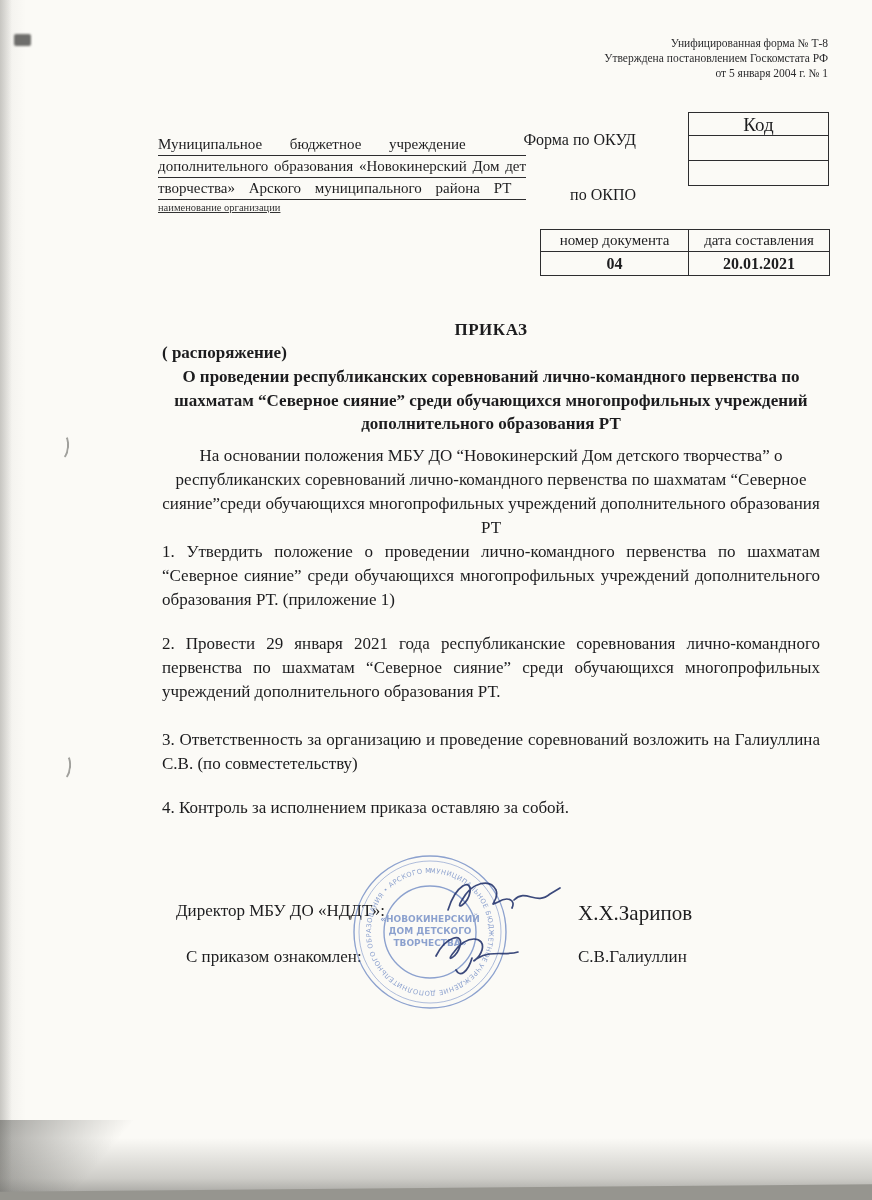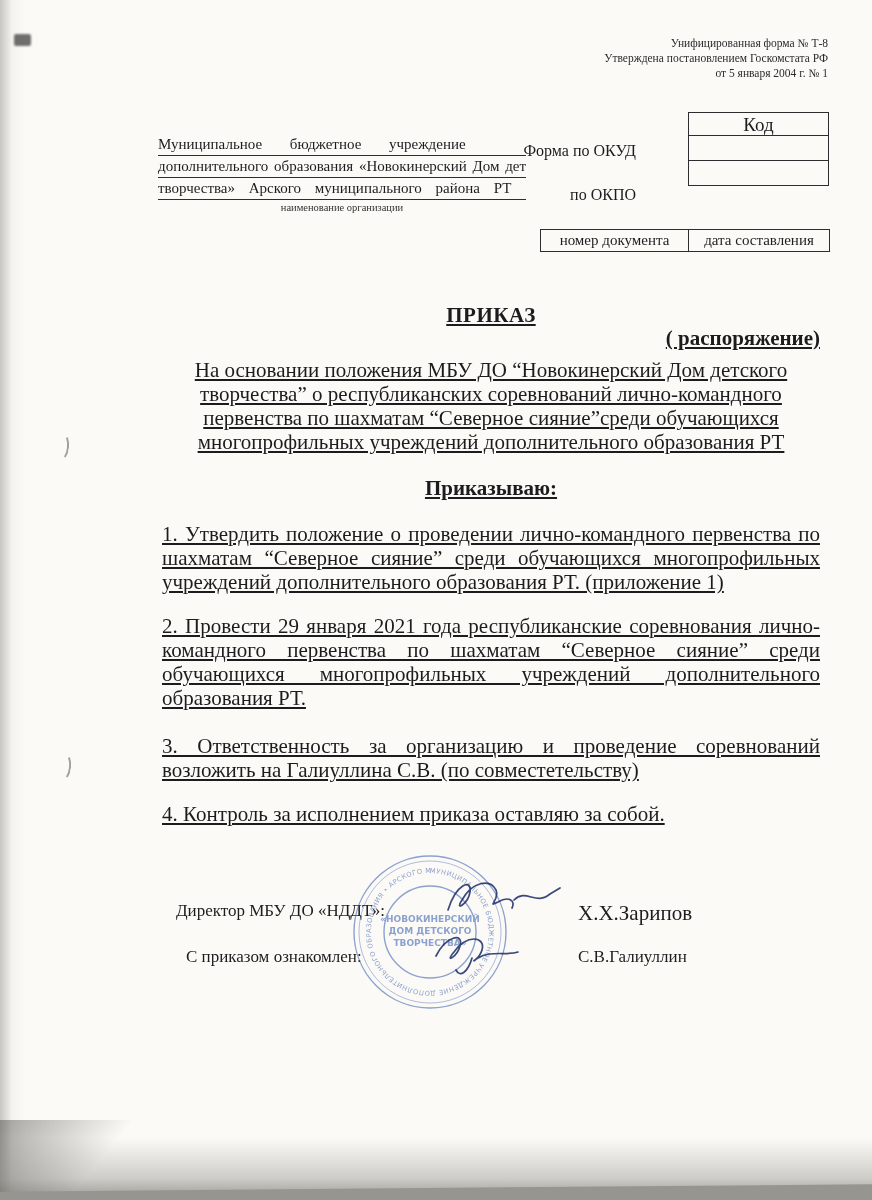--- a/index.html
+++ b/index.html
@@ -29,40 +29,40 @@
 
   
   .form-notes{position:absolute;top:36px;right:44px;text-align:right;font-size:11.5px;line-height:15px;color:#2b2b2d;}
 
   
   .org-name{position:absolute;left:158px;top:134px;width:368px;font-size:15px;color:#1d1d1f;}
   .org-line{height:22px;line-height:21px;border-bottom:1px solid #2d2d2f;white-space:nowrap;overflow:hidden;}
   .org-line.l1{word-spacing:24px;}
   .org-line.l2{word-spacing:2px;}
   .org-line.l3{word-spacing:10px;}
-  .org-caption{margin-top:2px;text-align:center;font-size:10.5px;color:#333;}
+  .org-caption{margin-top:2px;text-align:left;font-size:10.5px;color:#333;text-decoration:underline;}
 
-  .okud-label{position:absolute;left:500px;top:142px;width:136px;text-align:right;font-size:16px;}
+  .okud-label{position:absolute;left:500px;top:131px;width:136px;text-align:right;font-size:16px;}
   .okpo-label{position:absolute;left:500px;top:186px;width:136px;text-align:right;font-size:16px;}
 
   .code-box{position:absolute;left:688px;top:112px;width:141px;font-size:19px;}
   .code-box .cell{border:1px solid #2d2d2f;margin-top:-1px;height:26px;}
   .code-box .head{height:24px;margin-top:0;text-align:center;line-height:23px;}
 
   
   .doc-table{position:absolute;left:540px;top:229px;border-collapse:collapse;font-size:15px;}
   .doc-table td{border:1px solid #2d2d2f;text-align:center;vertical-align:middle;}
   .doc-table .c1{width:148px;height:22px;}
   .doc-table .c2{width:141px;height:22px;}
   .doc-table .vals td{font-weight:bold;font-size:16px;height:24px;}
 
   
-  .main{position:absolute;left:162px;top:304px;width:658px;font-size:21px;line-height:23px;color:#1c1c1e;text-decoration:underline;}
+  .main{position:absolute;left:162px;top:318px;width:658px;font-size:17px;line-height:23px;color:#1c1c1e;}
   .t-order{font-weight:bold;text-align:center;letter-spacing:.5px;}
-  .t-directive{font-weight:bold;text-align:right;}
+  .t-directive{font-weight:bold;text-align:left;}
   .t-subject{font-weight:bold;text-align:center;line-height:23.5px;margin-top:1px;}
   .intro{text-align:center;line-height:24px;margin-top:8px;}
   .resolve{font-weight:bold;text-align:center;margin:23px 0 22px;}
   .item{text-align:justify;line-height:24px;margin:0 0 20px;}
   .gap-top{margin-top:24px;}
 
   
   .sig-label1{position:absolute;left:176px;top:901px;font-size:17px;}
   .sig-name1{position:absolute;left:578px;top:901px;font-size:21px;}
   .sig-label2{position:absolute;left:186px;top:947px;font-size:17px;}
@@ -110,28 +110,32 @@
     <div class="cell"></div>
     <div class="cell"></div>
   </div>
 
   <table class="doc-table">
     <tbody>
       <tr>
         <td class="c1">номер документа</td>
         <td class="c2">дата составления</td>
       </tr>
+      <tr class="vals">
+        <td class="c1">04</td>
+        <td class="c2">20.01.2021</td>
+      </tr>
     </tbody>
   </table>
 
   <div class="main">
     <div class="t-order">ПРИКАЗ</div>
     <div class="t-directive">( распоряжение)</div>
+    <div class="t-subject">О проведении республиканских соревнований лично-командного первенства по шахматам “Северное сияние” среди обучающихся многопрофильных учреждений дополнительного образования РТ</div>
     <div class="intro">На основании положения   МБУ ДО “Новокинерский Дом детского творчества” о республиканских соревнований лично-командного первенства по шахматам “Северное сияние”среди обучающихся многопрофильных учреждений дополнительного образования РТ</div>
-    <div class="resolve">Приказываю:</div>
     <p class="item">1. Утвердить  положение о проведении лично-командного первенства по шахматам “Северное сияние” среди обучающихся  многопрофильных учреждений дополнительного образования РТ. (приложение 1)</p>
     <p class="item">2. Провести 29  января  2021 года  республиканские   соревнования  лично-командного первенства по шахматам “Северное сияние” среди обучающихся многопрофильных учреждений дополнительного образования РТ.</p>
     <p class="item gap-top">3. Ответственность за организацию и проведение соревнований возложить на Галиуллина  С.В. (по совместетельству)</p>
     <p class="item">4. Контроль за исполнением приказа оставляю за собой.</p>
   </div>
 
   <div class="sig-label1">Директор МБУ ДО «НДДТ»:</div>
   <div class="sig-name1">Х.Х.Зарипов</div>
   <div class="sig-label2">С приказом ознакомлен:</div>
   <div class="sig-name2">С.В.Галиуллин</div>

